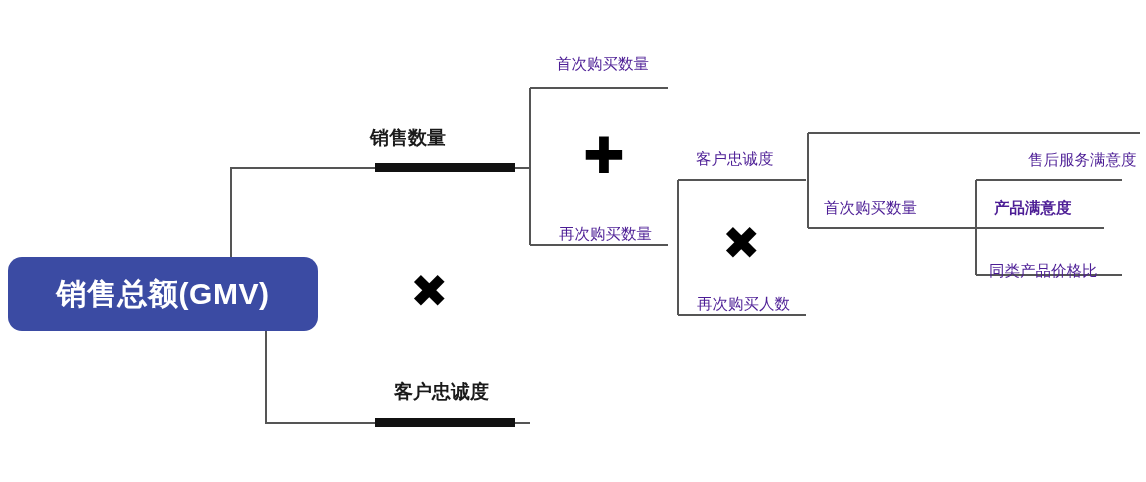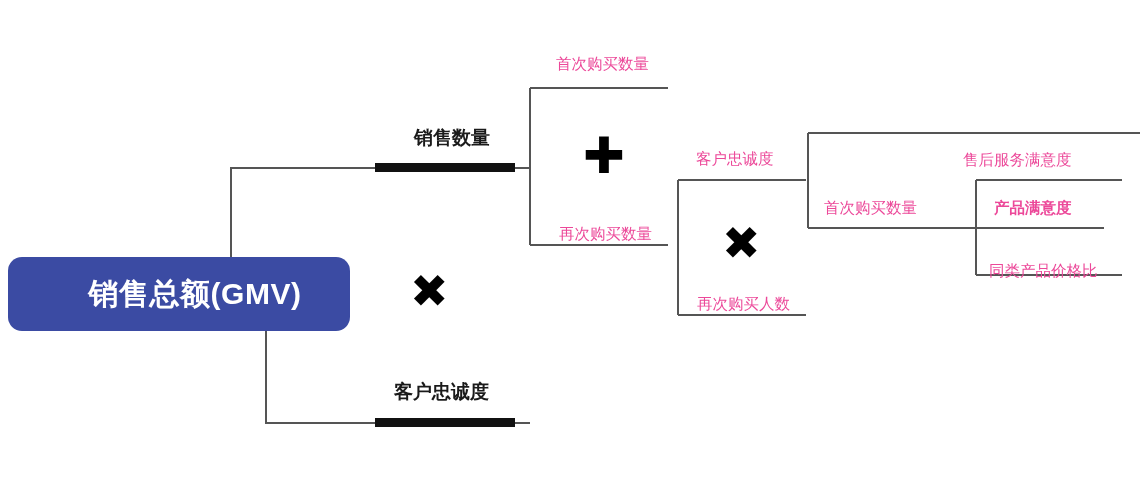--- a/index.html
+++ b/index.html
@@ -28,28 +28,27 @@
     position: absolute;
     display: flex;
     align-items: center;
     justify-content: center;
     border-radius: 14px;
     color: #ffffff;
     font-size: 30px;
     font-weight: bold;
     letter-spacing: 0.5px;
     white-space: nowrap;
-    padding-left: 32px;
   }
 
   
   .node-label {
     position: absolute;
     white-space: nowrap;
-    color: #ec4899;
+    color: #4c1d95;
     font-size: 15.5px;
     line-height: 1;
   }
   .node-label.lvl1 {
     color: #1a1a1a;
     font-size: 19px;
     font-weight: bold;
   }
 
   
@@ -102,21 +101,21 @@
   <div class="root-node" style="left:8px; top:257px; width:310px; height:74px; background:#3B4BA3;">
     <span>销售总额(GMV)</span>
   </div>
 
   <div class="op op-times" style="left:410px; top:268px;">✖</div>
 
   <div class="op op-plus" style="left:583px; top:131px;">✚</div>
 
   <div class="op op-times" style="left:722px; top:220px;">✖</div>
 
-  <div class="node-label lvl1" style="left:414px; top:128px;text-align:right;">
+  <div class="node-label lvl1" style="left:370px; top:128px;text-align:right;">
     <span>销售数量</span>
   </div>
 
   <div class="node-label lvl1" style="left:394px; top:382px;">
     <span>客户忠诚度</span>
   </div>
 
   <div class="node-label" style="left:556px; top:56px;">
     <span>首次购买数量</span>
   </div>
@@ -131,21 +130,21 @@
 
   <div class="node-label" style="left:697px; top:296px;">
     <span>再次购买人数</span>
   </div>
 
 
   <div class="node-label" style="left:824px; top:200px;">
     <span>首次购买数量</span>
   </div>
 
-  <div class="node-label" style="left:963px; top:152px;">
+  <div class="node-label" style="left:1028px; top:152px;">
     <span>售后服务满意度</span>
   </div>
 
   <div class="node-label" style="left:994px; top:200px;font-weight:bold;">
     <span>产品满意度</span>
   </div>
 
   <div class="node-label" style="left:989px; top:263px;">
     <span>同类产品价格比</span>
   </div>

